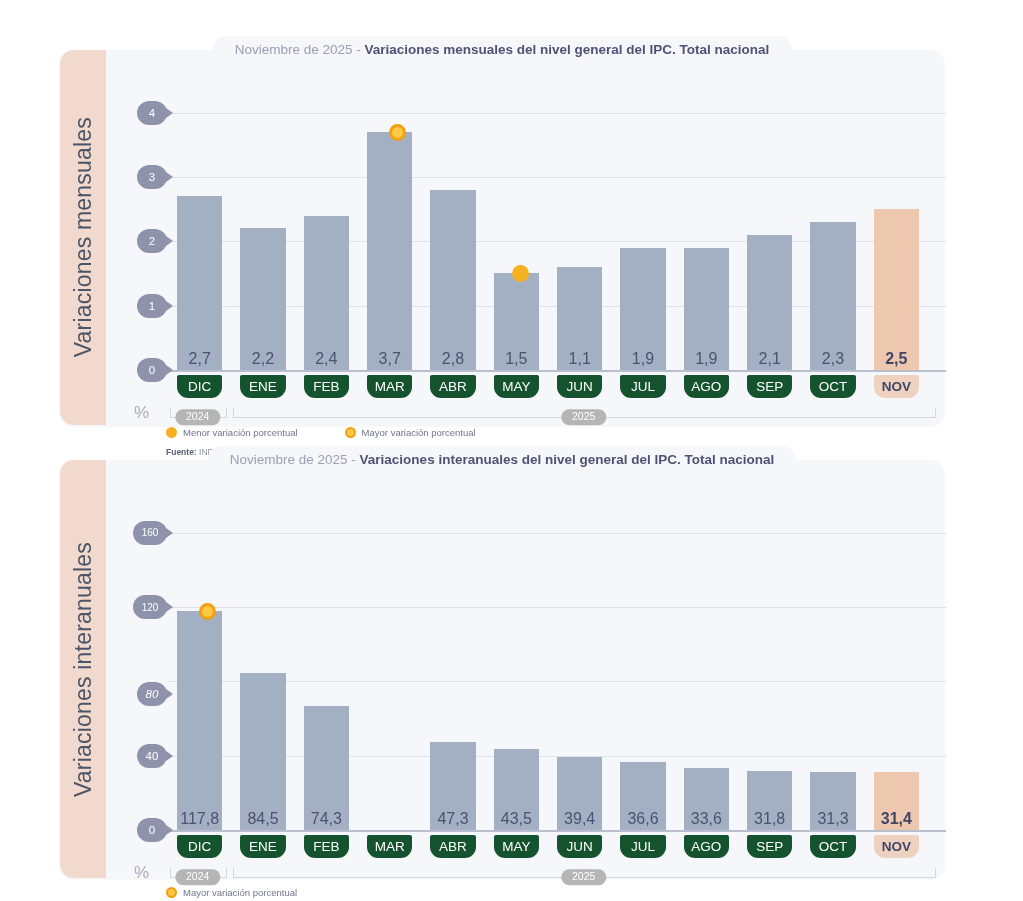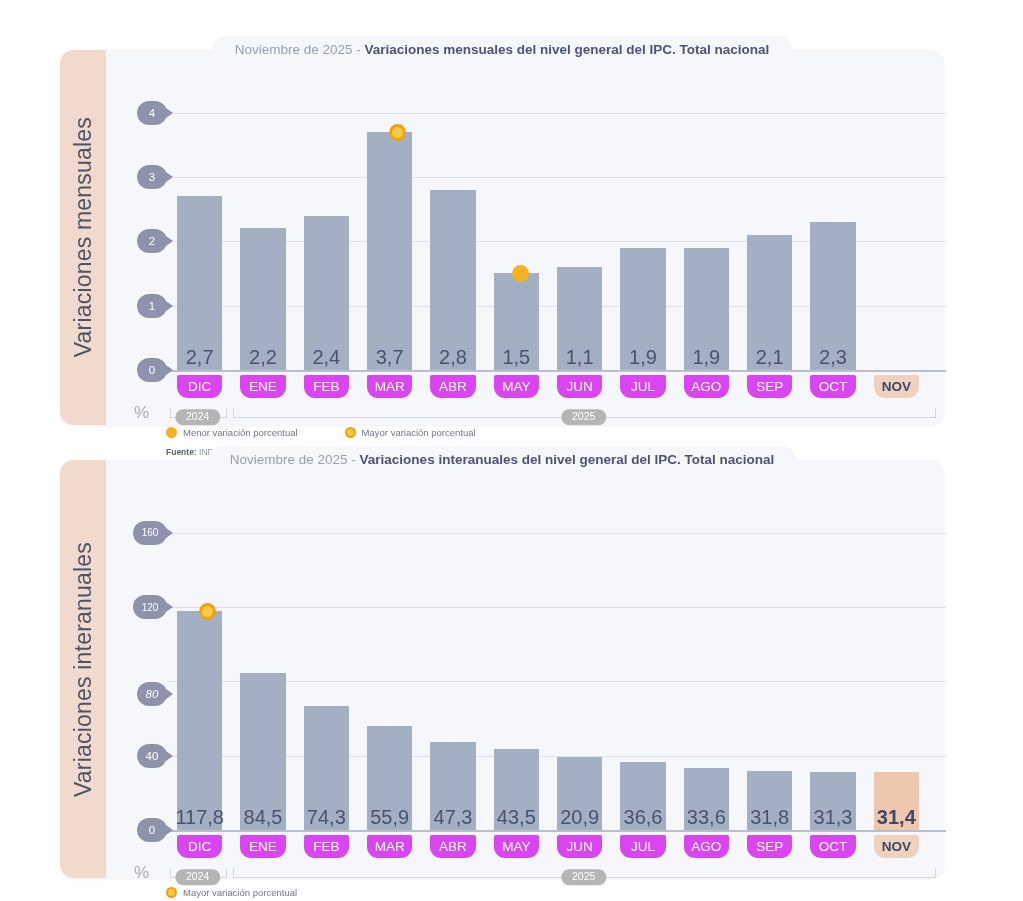--- a/index.html
+++ b/index.html
@@ -81,37 +81,37 @@
     display:flex;flex-direction:column;justify-content:flex-end;align-items:center;
   }
   .bar{
     width:100%;
     background:#a3b0c4;
     position:relative;
     display:flex;align-items:flex-end;justify-content:center;
   }
   .bar.hl{background:#eec8ae;}
   .barval{
-    font-size:20px;color:#4a5270;padding-bottom:3px;line-height:1;
+    font-size:16px;color:#4a5270;padding-bottom:3px;line-height:1;
   }
   .barval.bold{font-weight:bold;color:#3f4668;}
 
   .marker{
     position:absolute;width:17px;height:17px;border-radius:50%;
     top:-8px;
   }
   .marker.solid{background:#f5b120;}
   .marker.ring{background:#fdc846;border:3px solid #f29f11;box-sizing:border-box;}
 
   
   .mlabels{position:absolute;left:0;right:0;}
   .mlabel{
     position:absolute;
     height:23px;
-    background:#d946ef;
+    background:#14532d;
     border-radius:2px 2px 11px 11px;
     color:#ffffff;
     font-size:13.5px;
     display:flex;align-items:center;justify-content:center;
   }
   .mlabel.hl{background:#eed2bf;color:#3f4668;font-weight:bold;}
 
   
   .pct{
     position:absolute;font-size:17px;color:#a8adbe;
@@ -210,20 +210,25 @@
         </div>
       </div>
       <div class="barcol" style="left: 578.867px; width: 45.6px; height: 280px;">
         <div class="bar" style="height: 135.172px;">
           <span class="barval">2,1</span>
         </div>
       </div>
       <div class="barcol" style="left: 642.2px; width: 45.6px; height: 280px;">
         <div class="bar" style="height: 148.046px;">
           <span class="barval">2,3</span>
+        </div>
+      </div>
+      <div class="barcol" style="left: 705.533px; width: 45.6px; height: 280px;">
+        <div class="bar hl" style="height: 160.92px;">
+          <span class="barval bold">2,5</span>
         </div>
       </div>
       <div class="mlabels" style="top: 285px;">
         <div class="mlabel" style="left: 8.86667px; width: 45.6px;">DIC</div>
         <div class="mlabel" style="left: 72.2px; width: 45.6px;">ENE</div>
         <div class="mlabel" style="left: 135.533px; width: 45.6px;">FEB</div>
         <div class="mlabel" style="left: 198.867px; width: 45.6px;">MAR</div>
         <div class="mlabel" style="left: 262.2px; width: 45.6px;">ABR</div>
         <div class="mlabel" style="left: 325.533px; width: 45.6px;">MAY</div>
         <div class="mlabel" style="left: 388.867px; width: 45.6px;">JUN</div>
@@ -279,38 +284,33 @@
       <div class="barcol" style="left: 72.2px; width: 45.6px; height: 325px;">
         <div class="bar" style="height: 156.929px;">
           <span class="barval">84,5</span>
         </div>
       </div>
       <div class="barcol" style="left: 135.533px; width: 45.6px; height: 325px;">
         <div class="bar" style="height: 124.243px;">
           <span class="barval">74,3</span>
         </div>
       </div>
-      <div class="barcol" style="left: 198.867px; width: 45.6px; height: 325px;">
-        <div class="bar" style="height: 103.814px;">
-          <span class="barval">55,9</span>
-        </div>
-      </div>
       <div class="barcol" style="left: 262.2px; width: 45.6px; height: 325px;">
         <div class="bar" style="height: 87.8429px;">
           <span class="barval">47,3</span>
         </div>
       </div>
       <div class="barcol" style="left: 325.533px; width: 45.6px; height: 325px;">
         <div class="bar" style="height: 80.7857px;">
           <span class="barval">43,5</span>
         </div>
       </div>
       <div class="barcol" style="left: 388.867px; width: 45.6px; height: 325px;">
         <div class="bar" style="height: 73.1714px;">
-          <span class="barval">20,9</span>
+          <span class="barval">39,4</span>
         </div>
       </div>
       <div class="barcol" style="left: 452.2px; width: 45.6px; height: 325px;">
         <div class="bar" style="height: 67.9714px;">
           <span class="barval">36,6</span>
         </div>
       </div>
       <div class="barcol" style="left: 515.533px; width: 45.6px; height: 325px;">
         <div class="bar" style="height: 62.4px;">
           <span class="barval">33,6</span>

